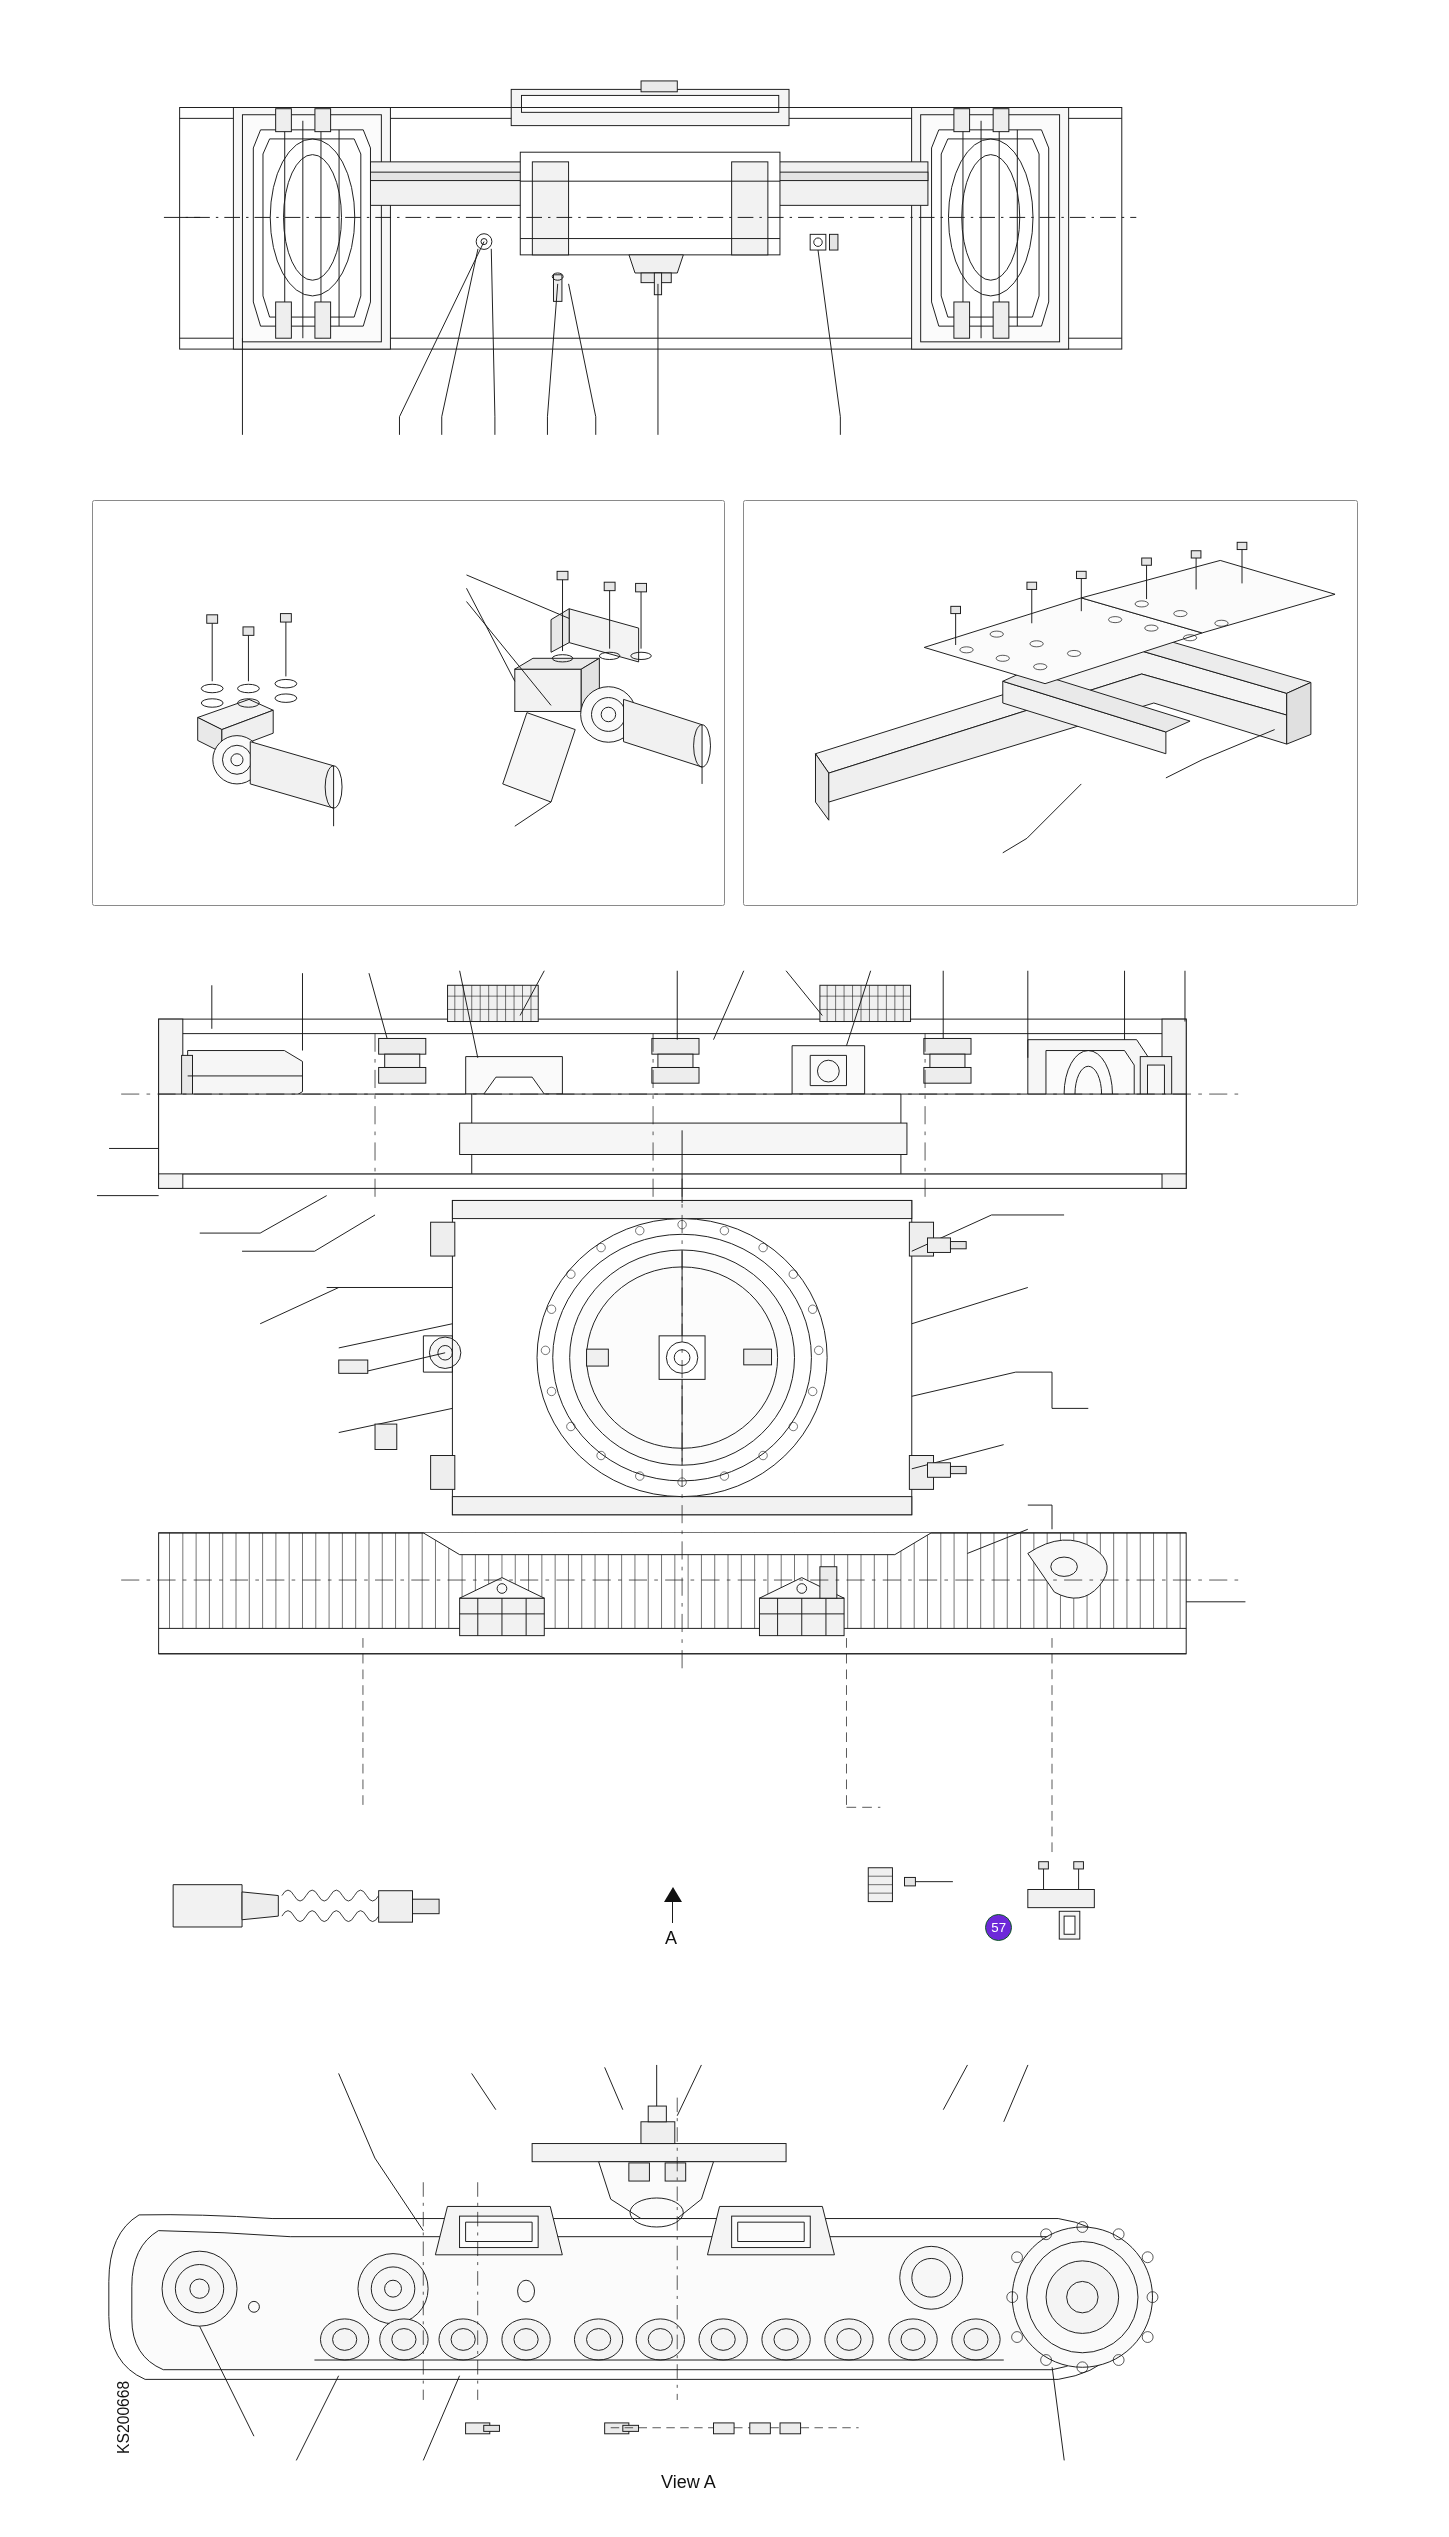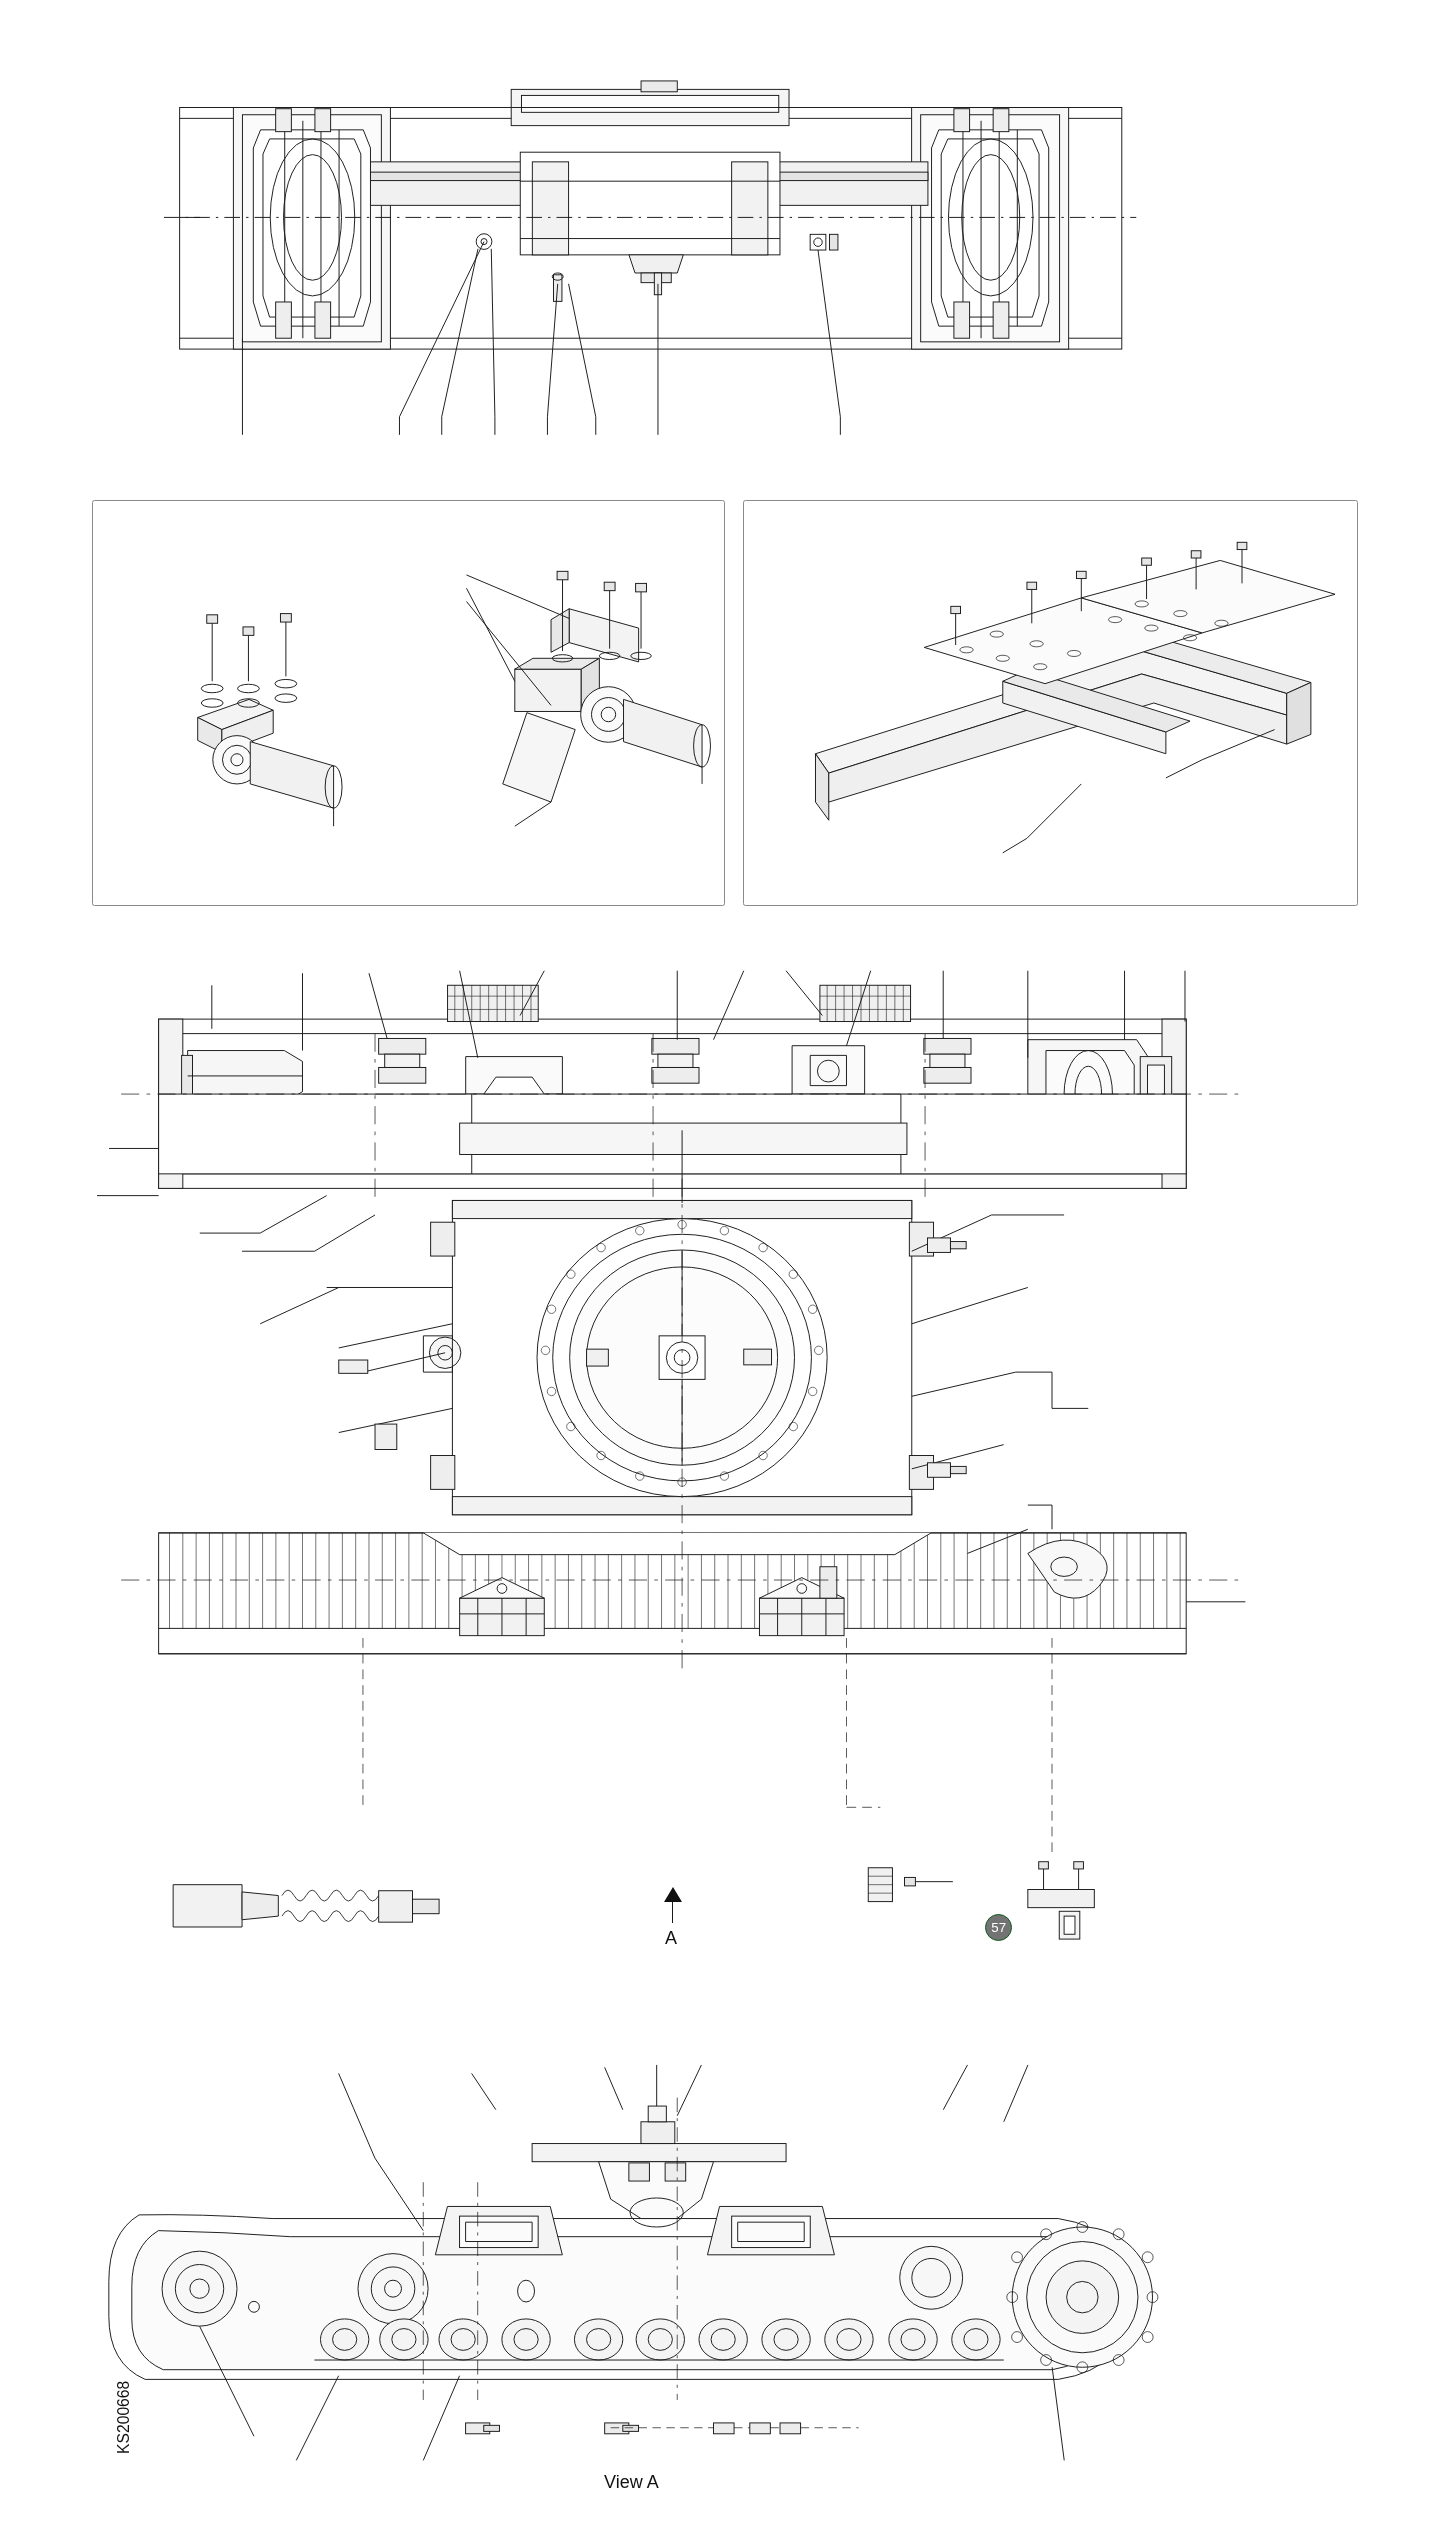--- a/index.html
+++ b/index.html
@@ -38,21 +38,21 @@
     color: #111;
     white-space: nowrap;
     transform-origin: 0 0;
     transform: rotate(-90deg);
   }
   .balloon {
     position: absolute;
     width: 25.4px;
     height: 25.4px;
     border-radius: 50%;
-    background: #737373;
+    background: #6d28d9;
     color: #ffffff;
     font-size: 13.3px;
     line-height: 25.4px;
     text-align: center;
     border: 0.6px solid #0d5c21;
   }
   .arrow-up {
     position: absolute;
     width: 0;
     height: 0;
@@ -715,18 +715,18 @@
       <line x1="1740" y1="546" x2="1760" y2="700"></line>
 
       <g stroke-dasharray="24 10 5 10" stroke-width="1.2">
         <line x1="700" y1="240" x2="700" y2="600"></line>
         <line x1="790" y1="240" x2="790" y2="600"></line>
         <line x1="1120" y1="100" x2="1120" y2="600"></line>
       </g>
     </g>
   </svg>
 
-  <div class="lbl-lg" style="left:604px; top:2472px;text-align:right;">View A</div>
+  <div class="lbl-lg" style="left:661px; top:2472px;text-align:right;">View A</div>
 
   <div class="vertical-code" style="left:115px; top:2454px;">KS200668</div>
 
 </div>
 
 
 </body></html>

